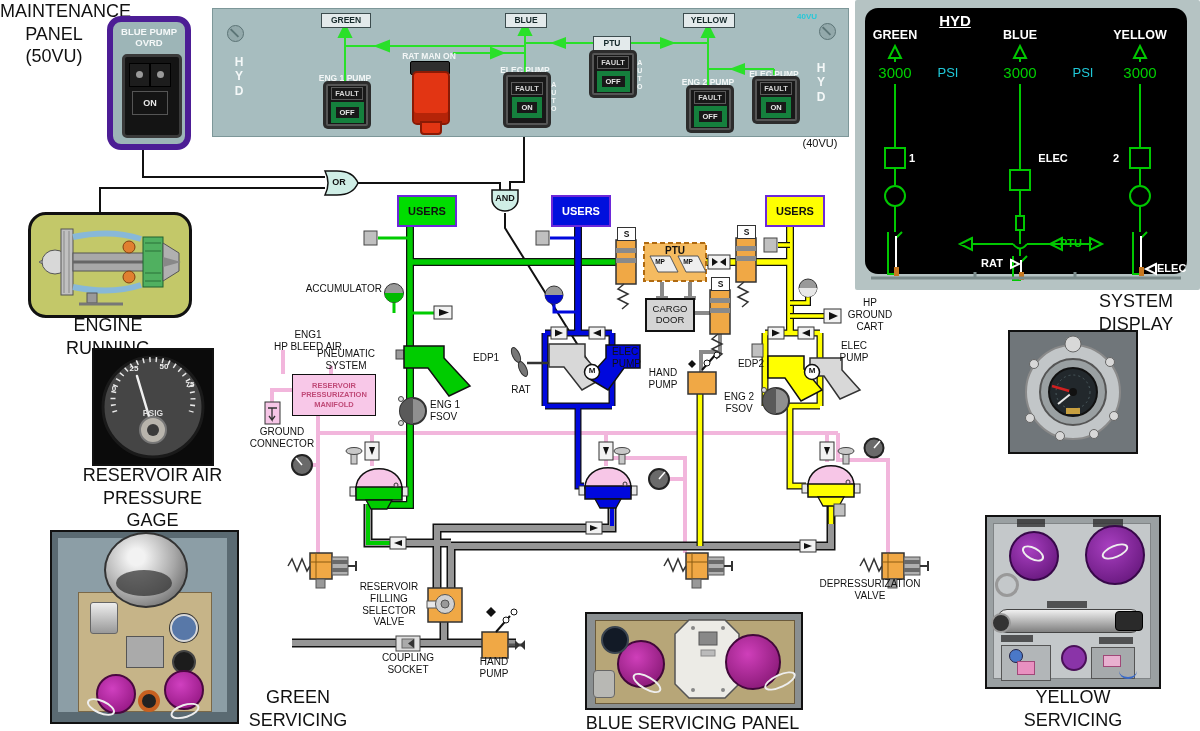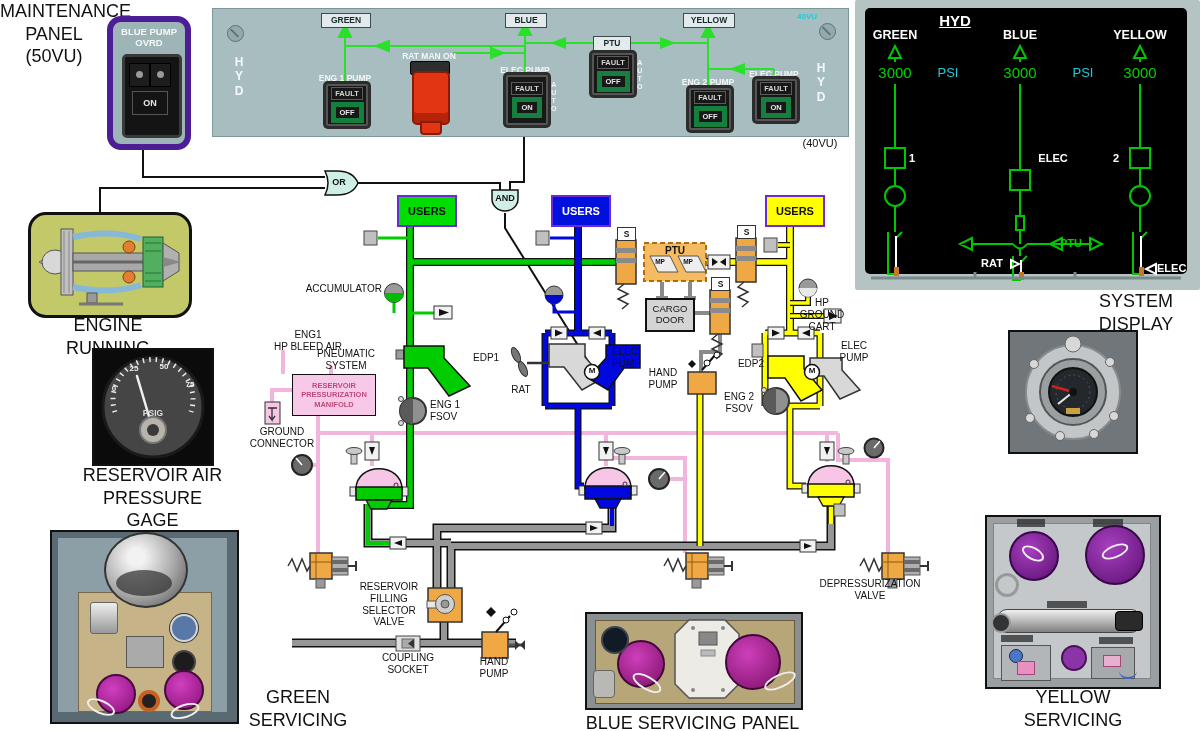--- a/index.html
+++ b/index.html
@@ -409,21 +409,21 @@
 
   <div class="swlbl" style="left:521px;top:60px;width:80px">ELEC PUMP</div>
   <div class="pb" style="left:542px;top:70px">
     <div class="pb-t">FAULT</div>
     <div class="pb-b">ON</div>
   </div>
 </div>
 <div class="lbl" style="left:790px;top:137px;width:60px;font-size:11px">(40VU)</div>
 
 <div class="abs" style="left:855px;top:0;width:345px;height:290px;background:#b5c3c3;border-radius:2px">
-  <div class="abs" style="left:10px;top:8px;width:322px;height:266px;background:#000;border-radius:5px">
+  <div class="abs" style="left:10px;top:8px;width:322px;height:266px;background:#000;border-radius:13px">
     <svg width="322" height="274" viewBox="0 0 322 274">
       <g stroke="#00c800" stroke-width="2" fill="none">
         <path d="M24,50 L30,38 L36,50 Z M30,50 V54 M30,76 V140 M30,160 V177 M30,198 V224"></path>
         <rect x="20" y="140" width="20" height="20"></rect>
             <circle cx="30" cy="188" r="10"></circle>
         <path d="M149,50 L155,38 L161,50 Z M155,50 V54 M155,76 V162 M155,182 V208 M155,222 V236 M155,241 V248"></path>
         <rect x="145" y="162" width="20" height="20"></rect>
             <rect x="151" y="208" width="8" height="14"></rect>
         <path d="M107,236 H148 M148,236 q7,9 14,0 M162,236 H227"></path>
         <path d="M107,230 L95,236 L107,242 Z M197,230 L185,236 L197,242 Z M225,230 L237,236 L225,242 Z"></path>
@@ -611,21 +611,21 @@
 <div class="lbl" style="left:644px;top:245px;width:62px;font-weight:700">PTU</div>
 <div class="lbl" style="left:648px;top:258px;width:24px;font:700 6.5px 'Liberation Sans',sans-serif">MP</div>
 <div class="lbl" style="left:676px;top:258px;width:24px;font:700 6.5px 'Liberation Sans',sans-serif">MP</div>
 <div class="sbox" style="left:617px;top:227px;width:17px">S</div>
 <div class="sbox" style="left:737px;top:225px;width:17px">S</div>
 <div class="sbox" style="left:711px;top:277px;width:17px">S</div>
 <div class="abs" style="left:645px;top:298px;width:46px;height:30px;background:#d4d4d4;border:2px solid #111;display:flex;align-items:center;justify-content:center">
   <div style="white-space:pre-line;text-align:center;color:#111;font:9.5px 'Liberation Sans',sans-serif;line-height:1.15">CARGO
 DOOR</div>
 </div>
-<div class="lbl" style="left:794px;top:297px;width:56px">HP
+<div class="lbl" style="left:842px;top:297px;width:56px">HP
 GROUND
 CART</div>
 <div class="lbl" style="left:638px;top:367px;width:50px">HAND
 PUMP</div>
 <div class="lbl" style="left:720px;top:358px;width:44px;text-align:right">EDP2</div>
 <div class="lbl" style="left:716px;top:391px;width:46px">ENG 2
 FSOV</div>
 <div class="lbl" style="left:830px;top:340px;width:48px">ELEC
 PUMP</div>
 <div class="lbl" style="left:350px;top:581px;width:78px">RESERVOIR

